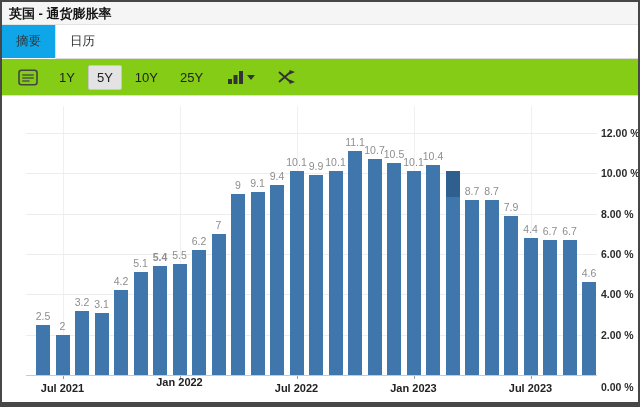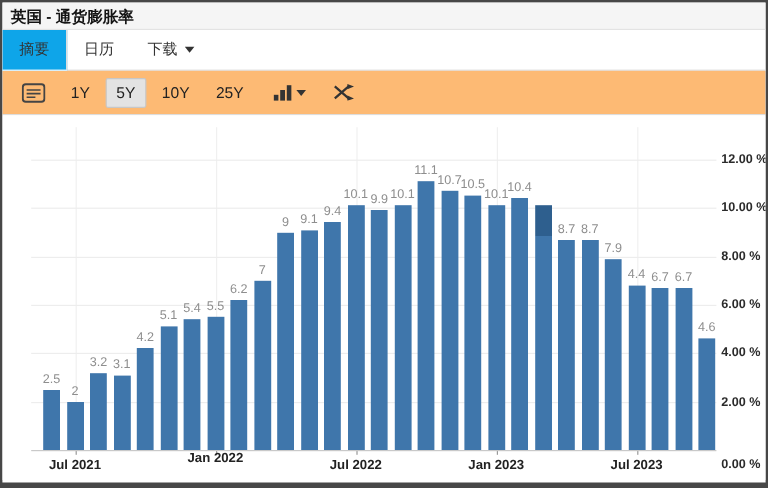--- a/index.html
+++ b/index.html
@@ -15,21 +15,21 @@
     height:23px;line-height:23px;background:#f5f5f5;
     border-bottom:1px solid #e3e3e3;padding-left:7px;
     font-size:13px;font-weight:bold;color:#141414;
   }
   
   .tab-bar{height:34px;display:flex;align-items:stretch;border-bottom:1px solid #ddd;background:#fff;}
   .tab{display:flex;align-items:center;gap:6px;padding:0 14px;font-size:12.5px;color:#333;cursor:pointer;}
   .tab.active{background:#0ea5e9;border-right:1px solid #ddd;margin-bottom:-1px;border-bottom:1px solid #fff;}
   .caret{width:0;height:0;border-left:4px solid transparent;border-right:4px solid transparent;border-top:5px solid #333;display:inline-block;}
   
-  .toolbar{height:37px;background:#fdba74;border-bottom:1px solid #ddd;display:flex;align-items:center;padding-left:10px;gap:4px;}
+  .toolbar{height:37px;background:#84cc16;border-bottom:1px solid #ddd;display:flex;align-items:center;padding-left:10px;gap:4px;}
   .tool-icon{display:flex;align-items:center;justify-content:center;padding:3px 6px;cursor:pointer;}
   .range-btn{font-size:13px;color:#222;padding:4px 8px;margin:0 2px;border:1px solid transparent;border-radius:2px;background:transparent;cursor:pointer;font-family:inherit;}
   .range-btn.active{background:#e3e3e3;border-color:#c7c7c7;}
   .charttype{display:flex;align-items:center;gap:4px;padding:3px 6px;cursor:pointer;margin-left:4px;}
   
   .chart-area{position:relative;height:304px;background:#fff;}
   .hgrid{position:absolute;height:1px;background:#ededed;}
   .hgrid.zero{background:#c9c9c9;}
   .vgrid{position:absolute;width:1px;background:#f0f0f0;}
   .bar{position:absolute;background:#3f76ab;cursor:pointer;}
@@ -45,24 +45,20 @@
 <div class="frame">
 
   <div class="title-bar">英国 - 通货膨胀率</div>
 
   <div class="tab-bar">
       <div class="tab active">
         <span>摘要</span>
       </div>
       <div class="tab">
         <span>日历</span>
-      </div>
-      <div class="tab">
-        <span>下载</span>
-        <span class="caret"></span>
       </div>
     </div>
 
   <div class="toolbar">
     <span class="tool-icon">
       <svg width="20" height="17" viewBox="0 0 20 17">
         <rect x="1" y="1.2" width="18" height="14.6" rx="2.5" fill="none" stroke="#444" stroke-width="1.6"></rect>
         <line x1="4.2" y1="6" x2="15.8" y2="6" stroke="#444" stroke-width="1.3"></line>
         <line x1="4.2" y1="9" x2="15.8" y2="9" stroke="#444" stroke-width="1.3"></line>
         <line x1="4.2" y1="12" x2="11.5" y2="12" stroke="#444" stroke-width="1.3"></line>
@@ -127,21 +123,21 @@
       <div class="val-label" style="left: 43.5px; top: 223.7px;">2</div>
       <div class="bar" style="left: 73px; top: 214.5px; width: 14px; height: 64.5px;"></div>
       <div class="val-label" style="left: 63px; top: 199.5px;">3.2</div>
       <div class="bar" style="left: 92.5px; top: 216.5px; width: 14px; height: 62.5px;"></div>
       <div class="val-label" style="left: 82.5px; top: 201.5px;">3.1</div>
       <div class="bar" style="left: 112px; top: 194.3px; width: 14px; height: 84.7px;"></div>
       <div class="val-label" style="left: 102px; top: 179.3px;">4.2</div>
       <div class="bar" style="left: 131.5px; top: 176.2px; width: 14px; height: 102.8px;"></div>
       <div class="val-label" style="left: 121.5px; top: 161.2px;">5.1</div>
       <div class="bar" style="left: 151px; top: 170.1px; width: 14px; height: 108.9px;"></div>
-      <div class="val-label" style="left: 141px; top: 155.1px;">5.4</div>
+      <div class="val-label" style="left: 141px; top: 155.1px; font-weight: bold;">5.4</div>
       <div class="bar" style="left: 170.5px; top: 168.1px; width: 14px; height: 110.9px;"></div>
       <div class="val-label" style="left: 160.5px; top: 153.1px;">5.5</div>
       <div class="bar" style="left: 190px; top: 154px; width: 14px; height: 125px;"></div>
       <div class="val-label" style="left: 180px; top: 139px;">6.2</div>
       <div class="bar" style="left: 209.5px; top: 137.8px; width: 14px; height: 141.2px;"></div>
       <div class="val-label" style="left: 199.5px; top: 122.8px;">7</div>
       <div class="bar" style="left: 229px; top: 97.5px; width: 14px; height: 181.5px;"></div>
       <div class="val-label" style="left: 219px; top: 82.5px;">9</div>
       <div class="bar" style="left: 248.5px; top: 95.5px; width: 14px; height: 183.5px;"></div>
       <div class="val-label" style="left: 238.5px; top: 80.5px;">9.1</div>

